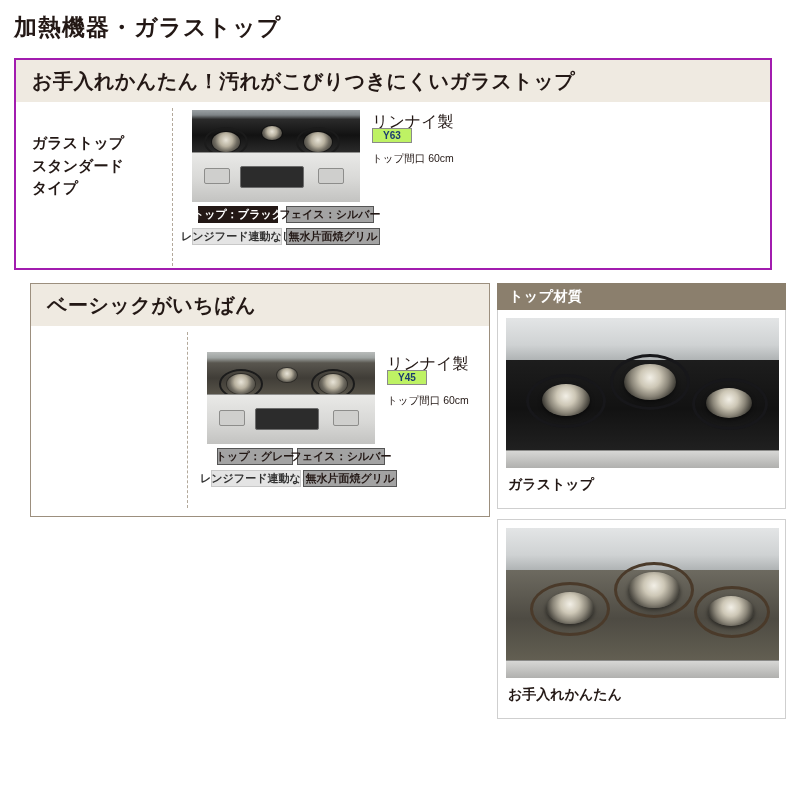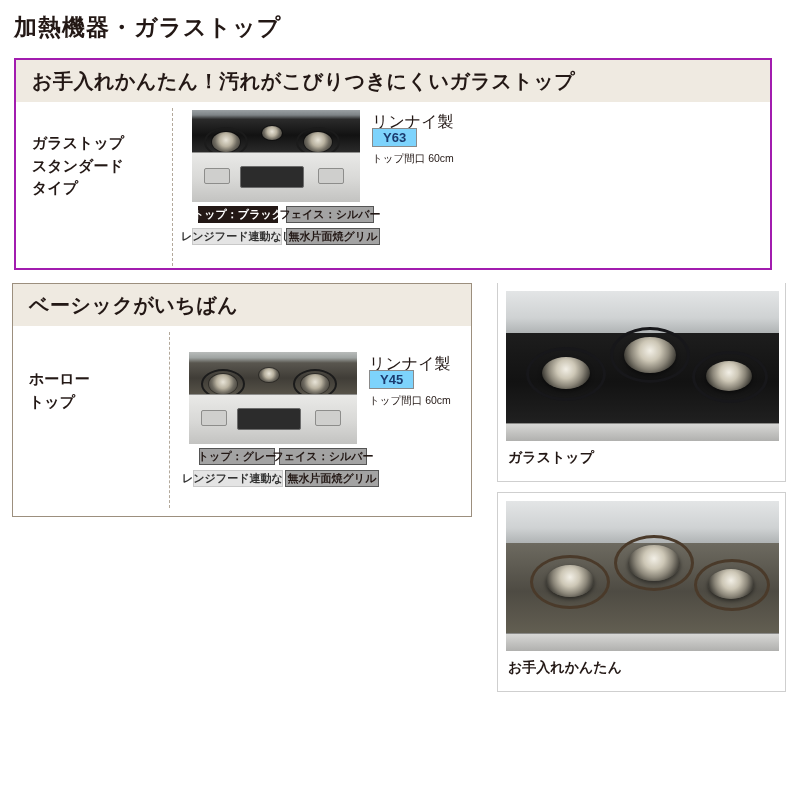--- a/index.html
+++ b/index.html
@@ -52,21 +52,21 @@
   }
   .vdash {
     position: absolute;
     border-left: 1px dashed #b3a99b;
     width: 0;
   }
 
   
   .sec2 {
     position: absolute;
-    left: 12px; top: 283px;
+    left: 30px; top: 283px;
     width: 460px; height: 234px;
     border: 1px solid #9c8f7e;
     background: #fff;
   }
   .sec2-head {
     height: 42px;
     background: #efeae1;
     display: flex;
     align-items: center;
     padding-left: 16px;
@@ -132,24 +132,24 @@
   }
   .chip.black { background: #231815; color: #fff; border: 1px solid #231815; }
   .chip.line  { border: 1px solid #555; color: #231815; }
   .chip.gray  { background: #e4e4e4; border: 1px solid #c8c8c8; color: #333; }
 
   .maker { font-size: 16px; color: #231815; }
   .model {
     display: inline-block;
     border: 1px solid #8a8a8a;
     padding: 1px 10px;
-    font-size: 13px;
+    font-size: 10px;
     font-weight: bold;
     color: #1b3b6f;
-    background: #7dd3fc;
+    background: #bef264;
   }
   .model-sub { font-size: 10.5px; color: #231815; }
   .note {
     font-size: 10.5px;
     color: #231815;
     line-height: 1.35;
   }
 
   
   .hob { position: relative; overflow: hidden; background:#cfcfcf; }
@@ -239,22 +239,20 @@
     <div class="chip line" style="position:absolute; left:270px; top:104px; width:88px;">フェイス：シルバー</div>
     <div class="chip gray" style="position:absolute; left:176px; top:126px; width:90px;">レンジフード連動なし</div>
     <div class="chip line" style="position:absolute; left:270px; top:126px; width:94px;">無水片面焼グリル</div>
   </div>
 </div>
 
 <div class="sec2">
   <div class="sec2-head">ベーシックがいちばん</div>
   <div class="sec2-body">
 
-    <div class="label-left" style="top:42px; white-space:pre-line;">ホーロー
-トップ</div>
 
     <div class="vdash" style="left:156px; top:6px; height:176px;"></div>
 
     <div class="photo hob enamel" style="left:176px; top:26px; width:168px; height:92px;">
       <div class="top"></div>
       <div class="burner" style="left:20px; top:22px; width:28px; height:20px;"></div>
       <div class="burner" style="left:112px; top:22px; width:28px; height:20px;"></div>
       <div class="burner" style="left:70px; top:16px; width:20px; height:14px;"></div>
       <div class="grate" style="left:12px; top:17px; width:44px; height:30px;"></div>
       <div class="grate" style="left:104px; top:17px; width:44px; height:30px;"></div>
@@ -270,20 +268,21 @@
 
     <div class="chip line" style="position:absolute; left:186px; top:122px; width:76px;">トップ：グレー</div>
     <div class="chip line" style="position:absolute; left:266px; top:122px; width:88px;">フェイス：シルバー</div>
     <div class="chip gray" style="position:absolute; left:180px; top:144px; width:90px;">レンジフード連動なし</div>
     <div class="chip line" style="position:absolute; left:272px; top:144px; width:94px;">無水片面焼グリル</div>
 
   </div>
 </div>
 
 <div class="mat">
+  <div class="mat-head">トップ材質</div>
 
   <div class="mat-card">
     <div class="matphoto">
       <div class="wall"></div>
       <div class="plate"></div>
       <div class="bigburner" style="left:118px; top:46px; width:52px; height:36px;"></div>
       <div class="bigburner" style="left:36px; top:66px; width:48px; height:32px;"></div>
       <div class="bigburner" style="left:200px; top:70px; width:46px; height:30px;"></div>
       <div class="ring" style="left:104px; top:36px; width:80px; height:56px;"></div>
       <div class="ring" style="left:20px; top:56px; width:80px; height:54px;"></div>

